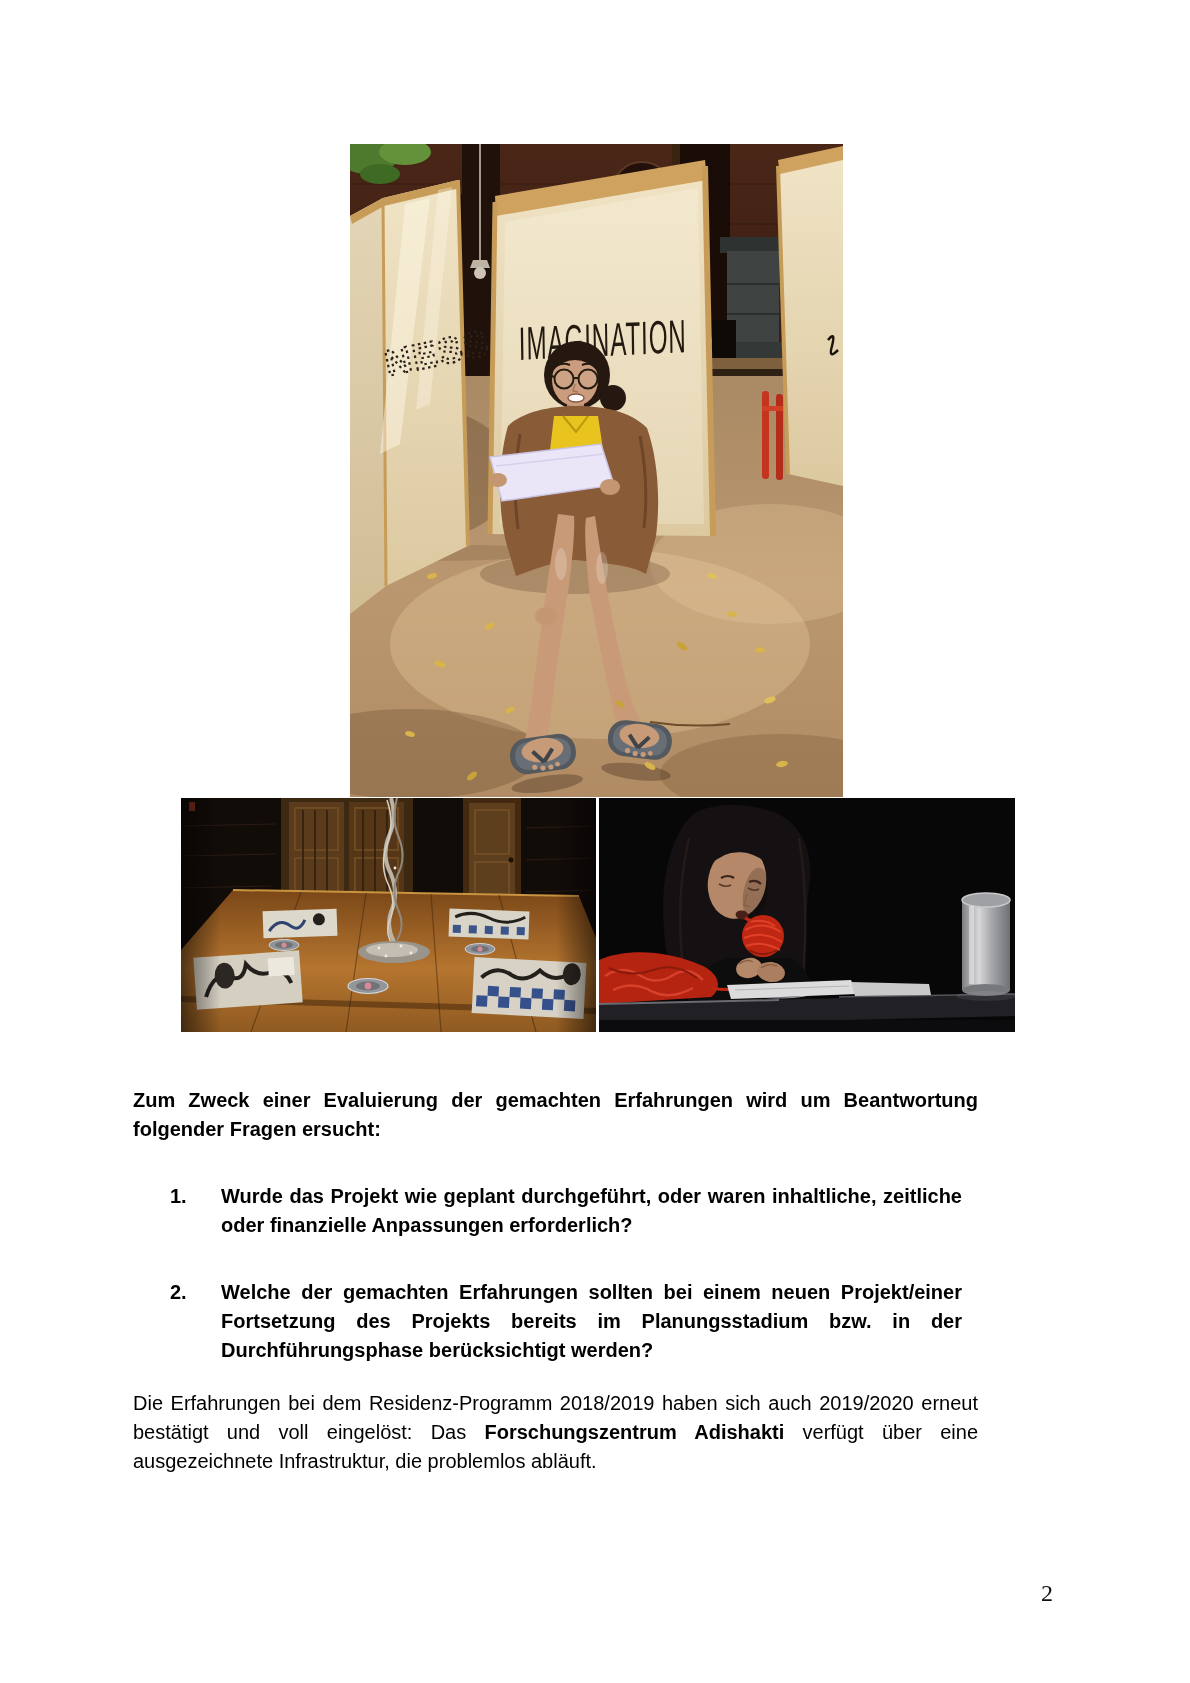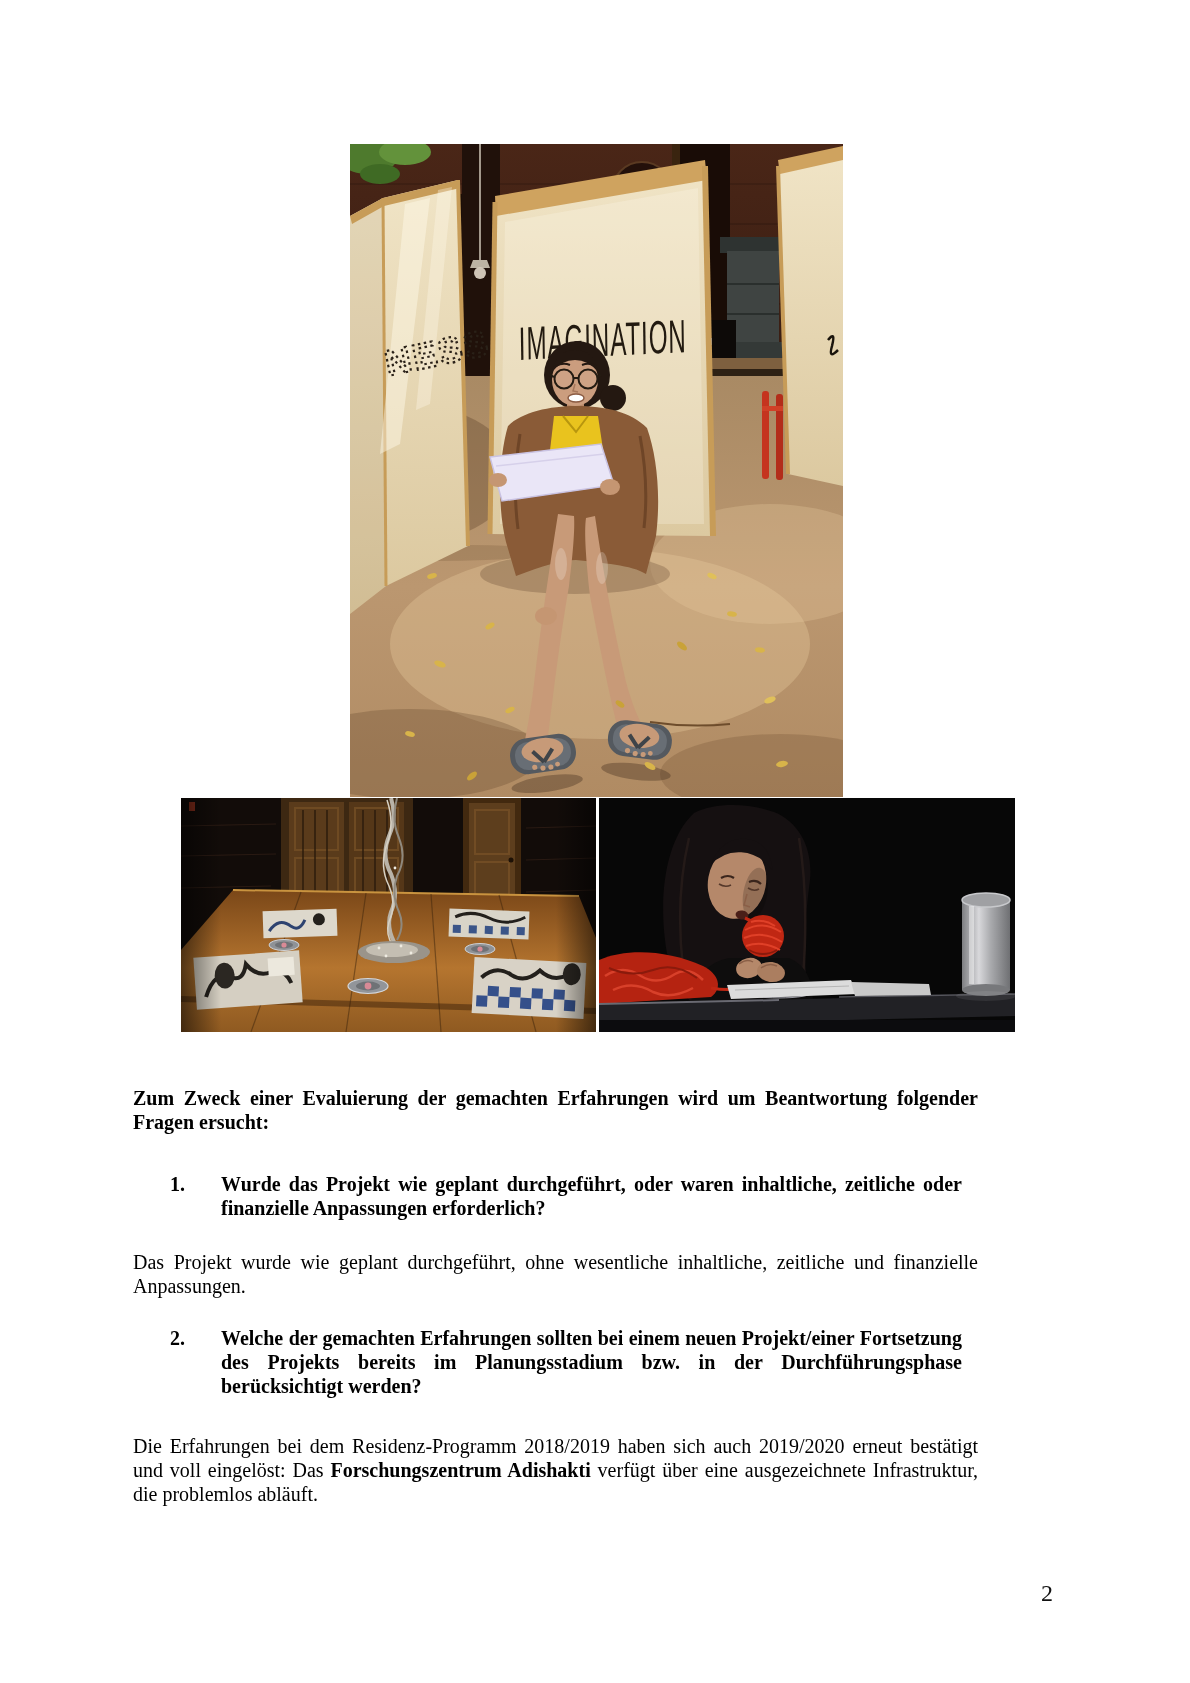--- a/index.html
+++ b/index.html
@@ -8,29 +8,29 @@
     font-family:"Liberation Sans",sans-serif;color:#000;overflow:hidden;
   }
   .photo{position:absolute;overflow:hidden;}
   .photo svg{display:block;width:100%;height:100%;}
   .photo-top{left:350px;top:144px;width:493px;height:653px;}
   .photo-bl{left:181px;top:798px;width:415px;height:234px;}
   .photo-br{left:599px;top:798px;width:416px;height:234px;}
 
   .textblock{
     position:absolute;left:133px;top:1086px;width:845px;
-    font-size:20px;line-height:24px;text-align:justify;text-align-last:left;font-family:Liberation Serif, serif;
+    font-size:20px;line-height:29px;text-align:justify;text-align-last:left;
   }
   .intro{margin:0;font-weight:bold;}
   .qitem{position:relative;margin:38px 0 0 0;padding-left:72px;font-weight:bold;}
   .qnum{position:absolute;left:37px;top:0;}
   .qtext{margin:16px;}
   .answer{margin:30px 0 0 0;font-weight:normal;}
   .answer + .qitem{margin-top:28px;}
-  .ans2{margin-top:36px;}
+  .ans2{margin-top:24px;}
   .bold-inline{font-weight:bold;}
   .pagenum{
     position:absolute;left:1003px;top:1580px;width:50px;text-align:right;
     font-family:"Liberation Serif",serif;font-size:24px;color:#111;
   }
 </style>
 </head>
 <body>
 
 <div class="page">
@@ -443,21 +443,20 @@
   </div>
 
   <div class="textblock">
     <p class="intro">Zum Zweck einer Evaluierung der gemachten Erfahrungen wird um Beantwortung folgender Fragen ersucht:</p>
 
     <div class="qitem">
       <span class="qnum">1.</span>
       <p class="qtext">Wurde das Projekt wie geplant durchgeführt, oder waren inhaltliche, zeitliche oder finanzielle Anpassungen erforderlich?</p>
     </div>
 
-    <p class="answer">Das Projekt wurde wie geplant durchgeführt, ohne wesentliche inhaltliche, zeitliche und finanzielle Anpassungen.</p>
 
     <div class="qitem">
       <span class="qnum">2.</span>
       <p class="qtext">Welche der gemachten Erfahrungen sollten bei einem neuen Projekt/einer Fortsetzung des Projekts bereits im Planungsstadium bzw. in der Durchführungsphase berücksichtigt werden?</p>
     </div>
 
     <p class="answer ans2"><span>Die Erfahrungen bei dem Residenz-Programm 2018/2019 haben sich auch 2019/2020 erneut bestätigt und voll eingelöst: Das </span><span class="bold-inline">Forschungszentrum Adishakti</span><span> verfügt über eine ausgezeichnete Infrastruktur, die problemlos abläuft.</span></p>
   </div>
 
   <div class="pagenum">2</div>

